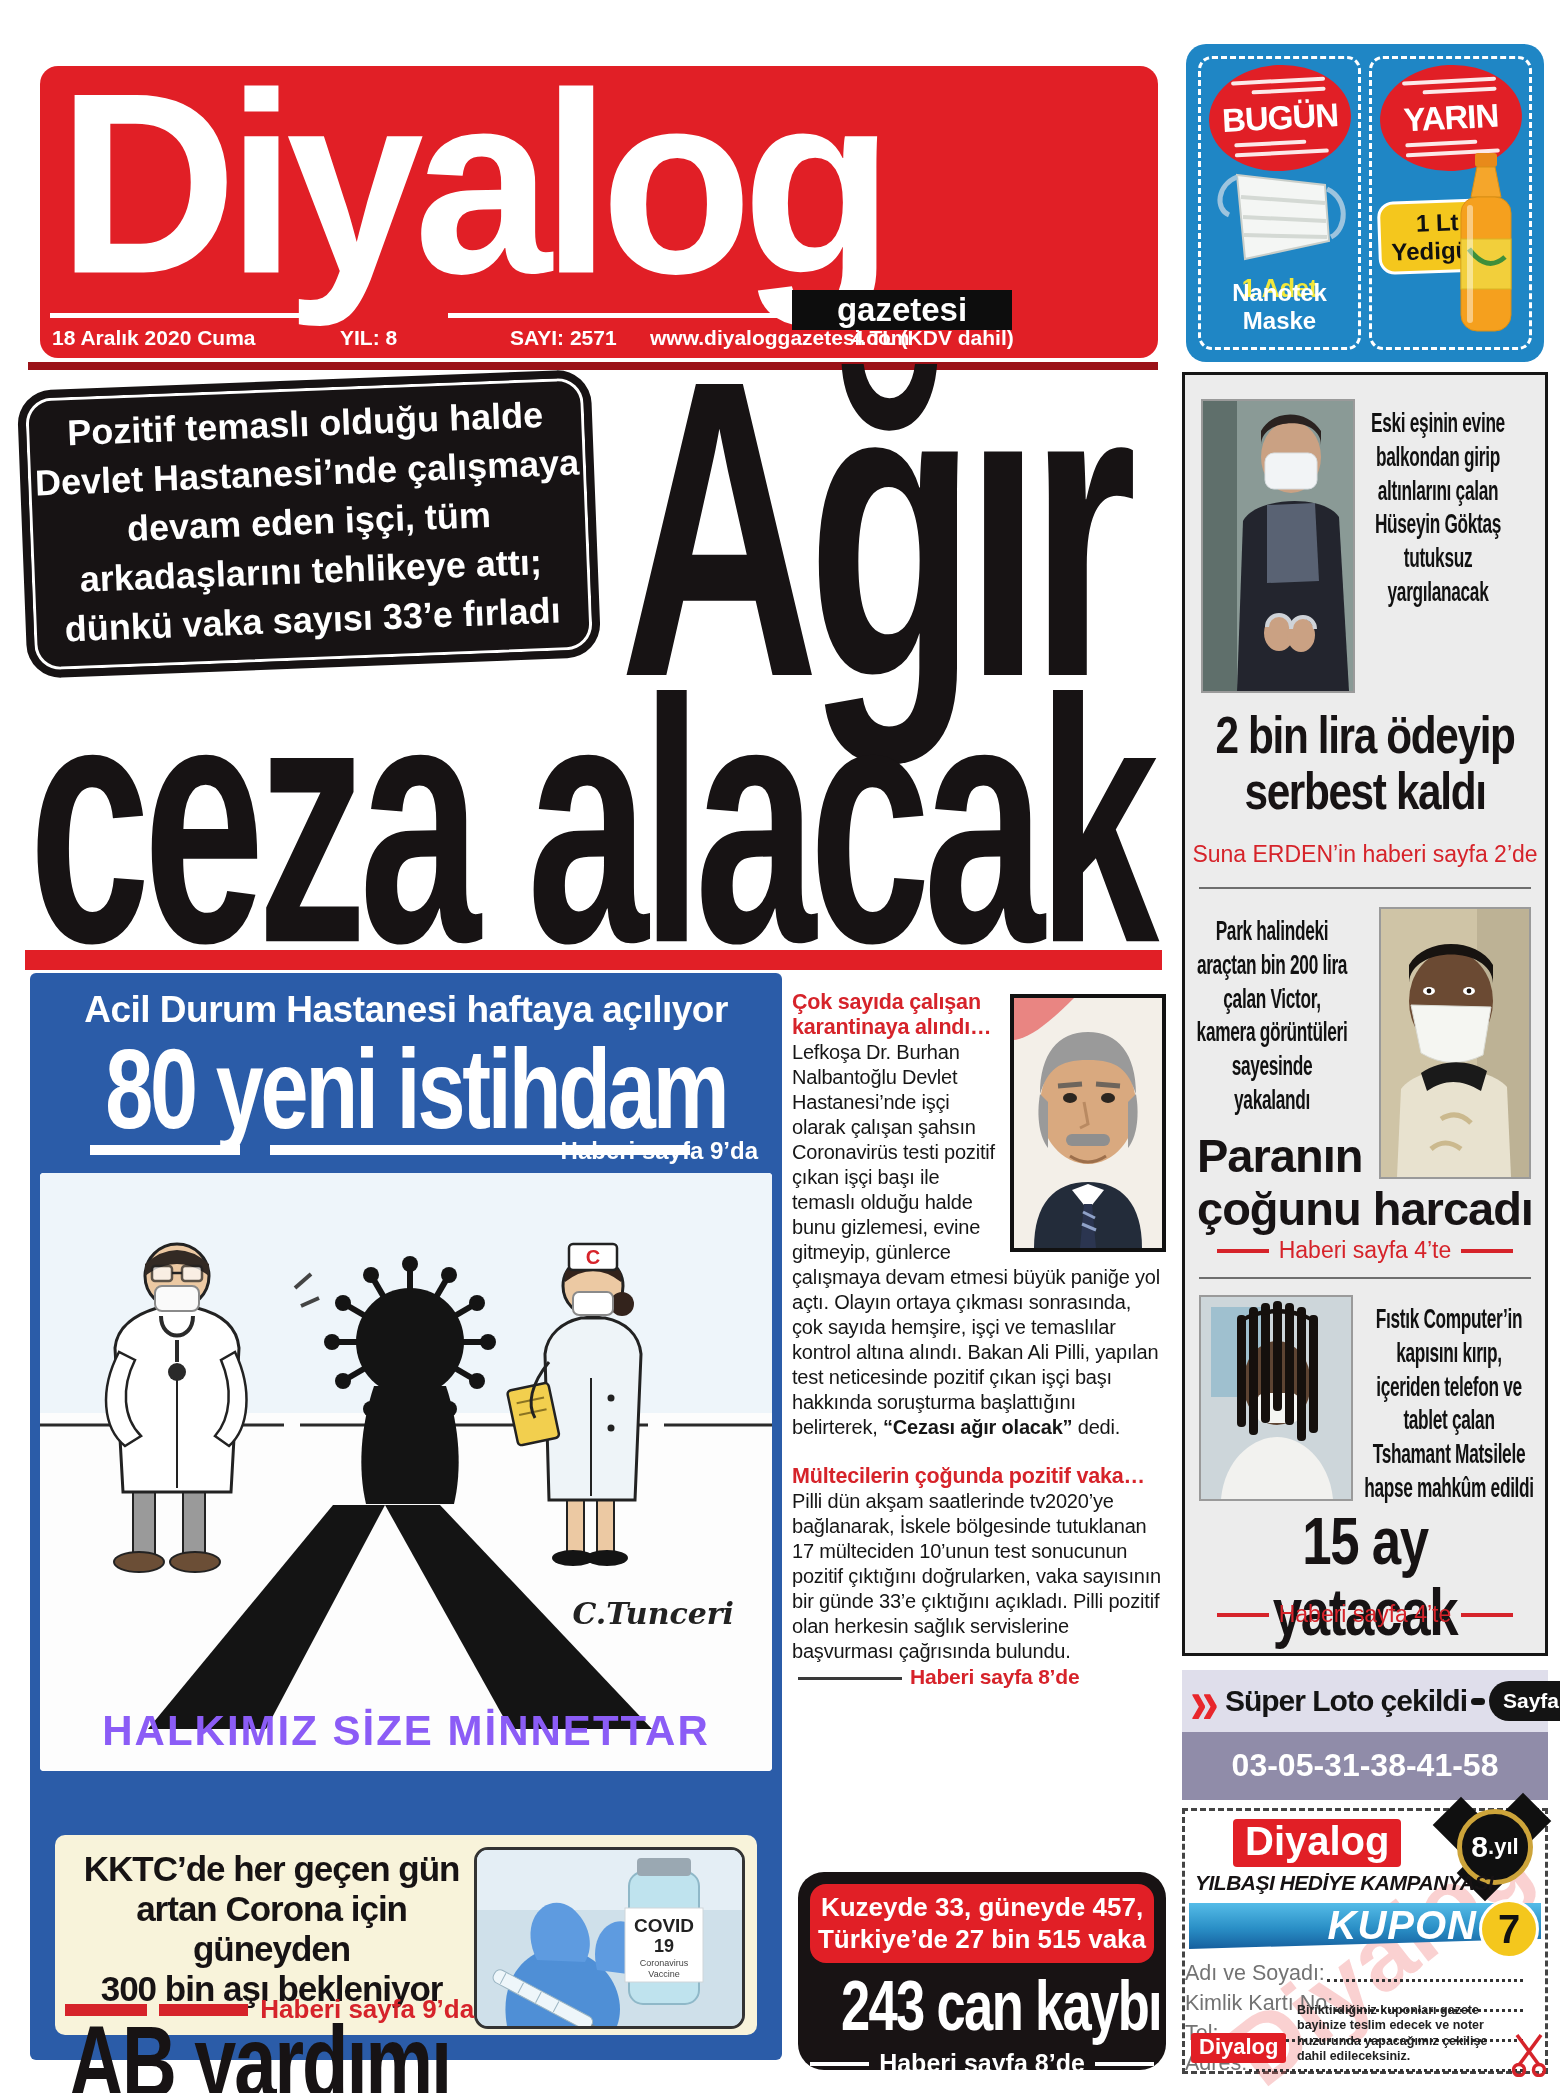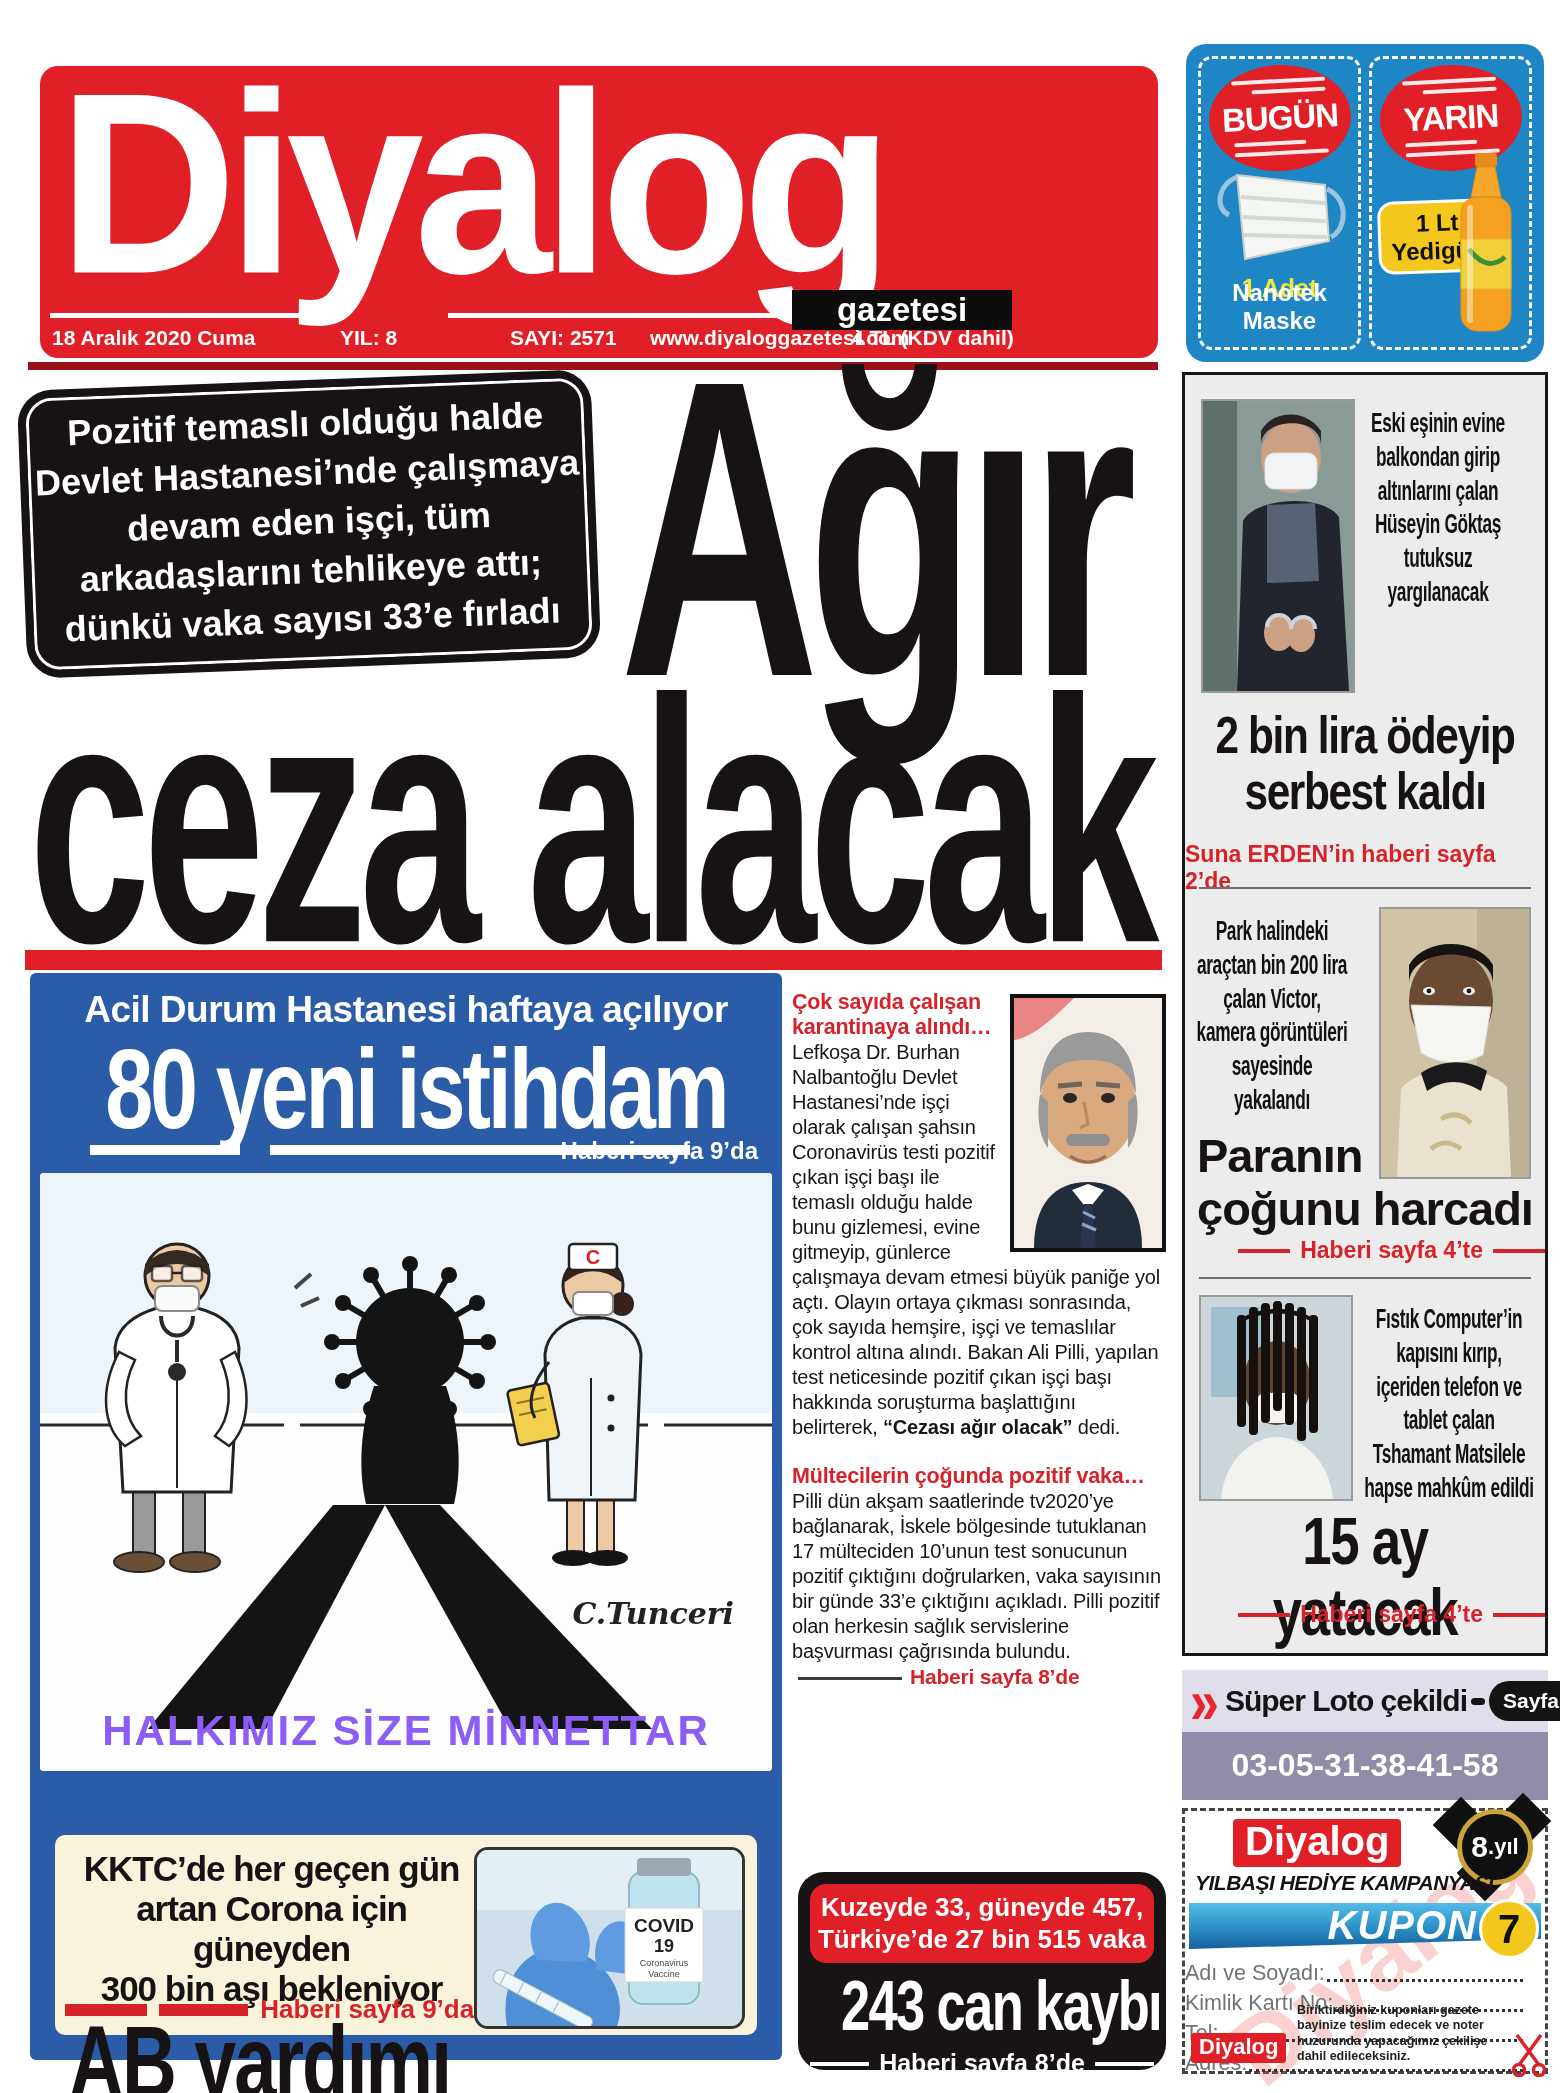--- a/index.html
+++ b/index.html
@@ -93,22 +93,22 @@
   #s3-photo{left:14px;top:920px;width:150px;height:202px}
   .s-kick{position:absolute;font-weight:bold;color:#111;text-align:center;font-size:27px;line-height:1.25;letter-spacing:-.5px;
           transform:scaleX(.64);transform-origin:center top}
   #s1-kick{left:132px;top:32px;width:242px}
   #s2-kick{left:-38px;top:540px;width:250px}
   #s3-kick{left:130px;top:928px;width:268px}
   .s-headline{position:absolute;width:100%;text-align:center;font-weight:bold;color:#171314;line-height:1.06;letter-spacing:-1.5px}
   #s1-headline{top:332px;font-size:47px;transform:scale(.9,1.12);transform-origin:top center}
   #s2-headline{top:755px;left:12px;width:345px;text-align:left;font-size:47px;letter-spacing:-1px;line-height:1.12}
   #s3-headline{top:1132px;font-size:60px;transform:scale(.88,1.1);transform-origin:top center}
-  .s-byline{position:absolute;width:100%;display:flex;align-items:center;justify-content:flex-end;gap:10px;
-            color:#d6232a;font-weight:bold;font-size:23px}
+  .s-byline{position:absolute;width:100%;display:flex;align-items:center;justify-content:center;gap:10px;
+            color:#d6232a;font-weight:normal;font-size:23px}
   #s1-byline{top:466px}
   #s2-byline{top:862px}
   #s3-byline{top:1226px}
   .dash{height:4px;background:#d6232a;width:52px}
   .s-div{position:absolute;left:14px;right:14px;height:2px;background:#6e6e6e}
   #s-div1{top:512px}
   #s-div2{top:902px}
 
   
   #loto{left:1182px;top:1670px;width:366px;height:130px;position:absolute}

